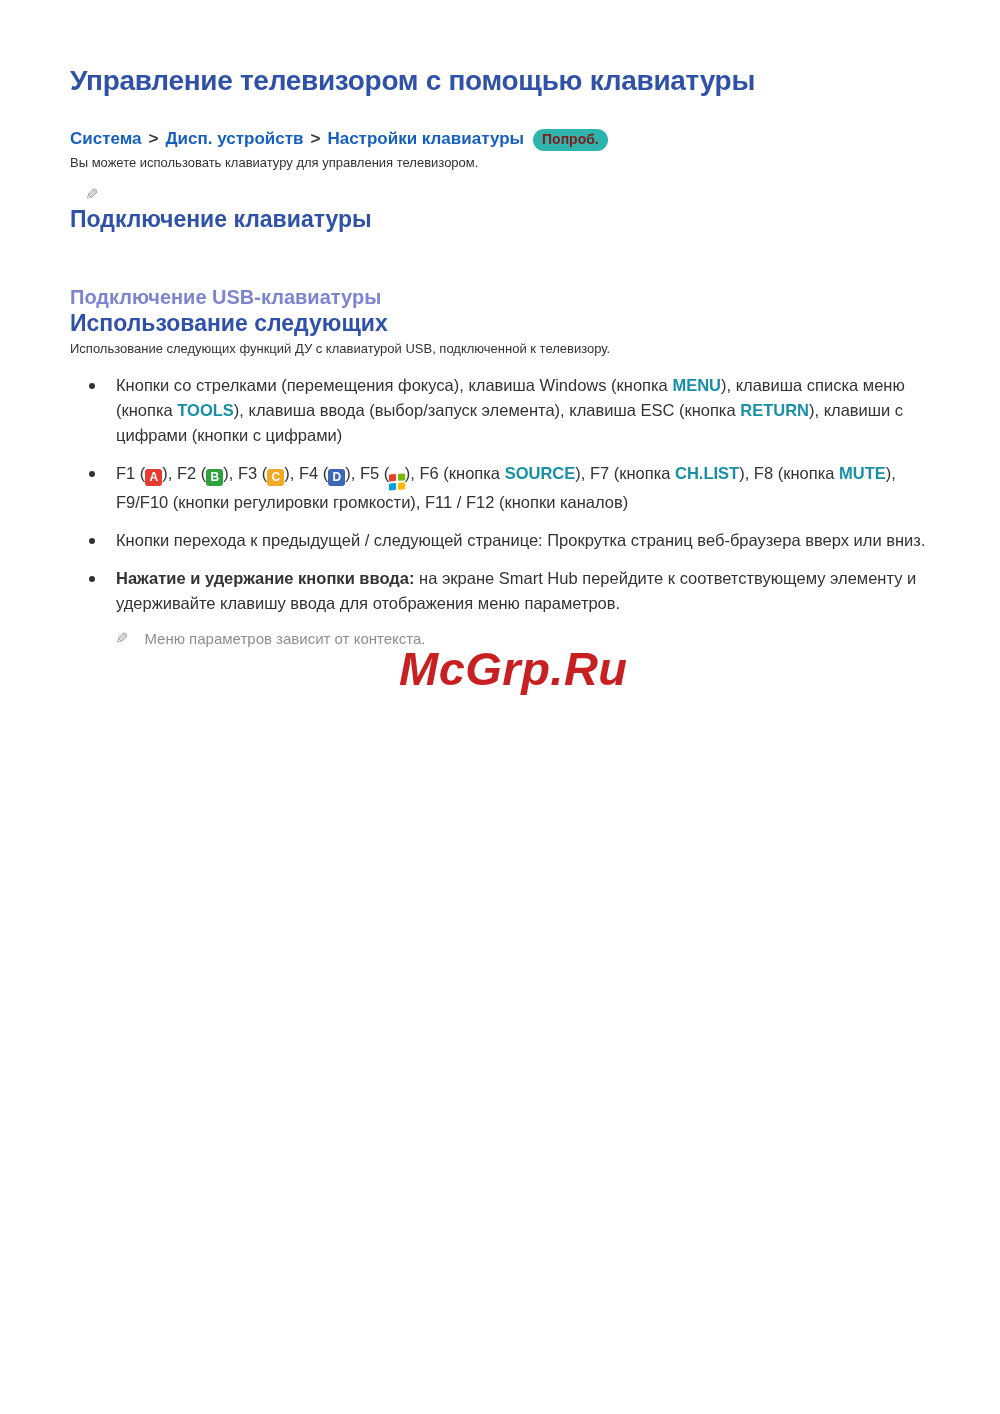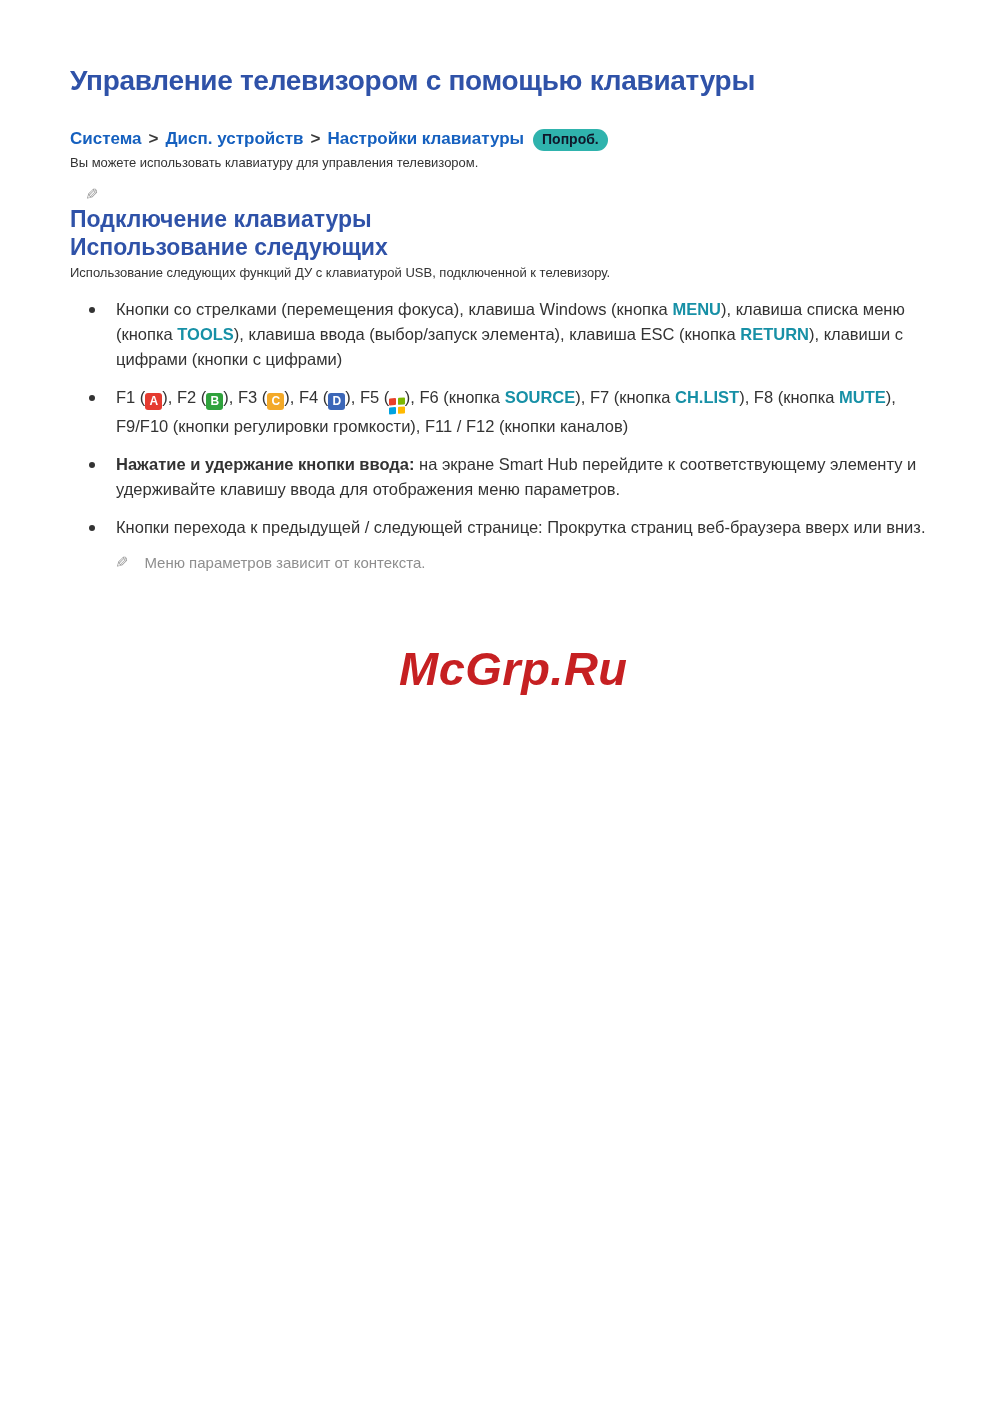--- a/index.html
+++ b/index.html
@@ -29,21 +29,21 @@
     display: flex; 
     font-size: 17px; font-weight: bold;
     color: var(--c-breadcrumb, #1560bf);
     white-space: nowrap;
   }
   .crumb { color: var(--c-breadcrumb, #1560bf); }
   .sep { color: #3a3a3a; margin: 0 7px; }
   .badge {
     margin-left: 9px;
     background: var(--c-badge_bg, #2fb3ad);
-    color: #0f172a;
+    color: #7f1d1d;
     font-size: 14px; font-weight: bold;
     padding: 3px 9px 4px;
     border-radius: 12px;
     line-height: 15px;
   }
   p.body {
     margin: 0;
     font-size: 13px; line-height: 23px;
     color: #333333;
   }
@@ -138,20 +138,21 @@
   </div>
 
   <p class="body intro">Вы можете использовать клавиатуру для управления телевизором.</p>
 
   <div class="note">
     <span class="pencil">✎</span>
   </div>
 
   <h2 class="section mt-connect">Подключение клавиатуры</h2>
 
+  <h3 class="subsection">Подключение USB-клавиатуры</h3>
 
 
   <h2 class="section mt-use">Использование следующих</h2>
 
   <p class="body use-body">Использование следующих функций ДУ с клавиатурой USB, подключенной к телевизору.</p>
 
   <ul class="bullets">
     <li class="bullet">
       <span class="dot"></span>
       <span class="li-text"><span class="seg-text">Кнопки со стрелками (перемещения фокуса), клавиша Windows (кнопка </span><span class="seg-accent">MENU</span><span class="seg-text">), клавиша списка меню (кнопка </span><span class="seg-accent">TOOLS</span><span class="seg-text">), клавиша ввода (выбор/запуск элемента), клавиша ESC (кнопка </span><span class="seg-accent">RETURN</span><span class="seg-text">), клавиши с цифрами (кнопки с цифрами)</span></span>
@@ -160,25 +161,25 @@
       <span class="dot"></span>
       <span class="li-text"><span class="seg-text">F1 (</span><span class="seg-badge" style="background: rgb(229, 59, 48);">A</span><span class="seg-text">), F2 (</span><span class="seg-badge" style="background: rgb(47, 162, 60);">B</span><span class="seg-text">), F3 (</span><span class="seg-badge" style="background: rgb(243, 169, 40);">C</span><span class="seg-text">), F4 (</span><span class="seg-badge" style="background: rgb(60, 103, 184);">D</span><span class="seg-text">), F5 (</span><span class="seg-winlogo">
             <i style="background: rgb(232, 64, 42);"></i>
             <i style="background: rgb(125, 183, 0);"></i>
             <i style="background: rgb(0, 163, 224);"></i>
             <i style="background: rgb(255, 185, 0);"></i>
           </span><span class="seg-text">), F6 (кнопка </span><span class="seg-accent">SOURCE</span><span class="seg-text">), F7 (кнопка </span><span class="seg-accent">CH.LIST</span><span class="seg-text">), F8 (кнопка </span><span class="seg-accent">MUTE</span><span class="seg-text">), F9/F10 (кнопки регулировки громкости), F11 / F12 (кнопки каналов)</span></span>
     </li>
     <li class="bullet">
       <span class="dot"></span>
-      <span class="li-text"><span class="seg-bold">Нажатие и удержание кнопки ввода:</span><span class="seg-text"> на экране Smart Hub перейдите к соответствующему элементу и удерживайте клавишу ввода для отображения меню параметров.</span></span>
+      <span class="li-text"><span class="seg-text">Кнопки перехода к предыдущей / следующей странице: Прокрутка страниц веб-браузера вверх или вниз.</span></span>
     </li>
     <li class="bullet">
       <span class="dot"></span>
-      <span class="li-text"><span class="seg-text">Кнопки перехода к предыдущей / следующей странице: Прокрутка страниц веб-браузера вверх или вниз.</span></span>
+      <span class="li-text"><span class="seg-bold">Нажатие и удержание кнопки ввода:</span><span class="seg-text"> на экране Smart Hub перейдите к соответствующему элементу и удерживайте клавишу ввода для отображения меню параметров.</span></span>
     </li>
   </ul>
 
   <div class="note indent">
     <span class="pencil">✎</span>
     <span class="note-text">Меню параметров зависит от контекста.</span>
   </div>
 
   <div class="watermark">McGrp.Ru</div>
 

